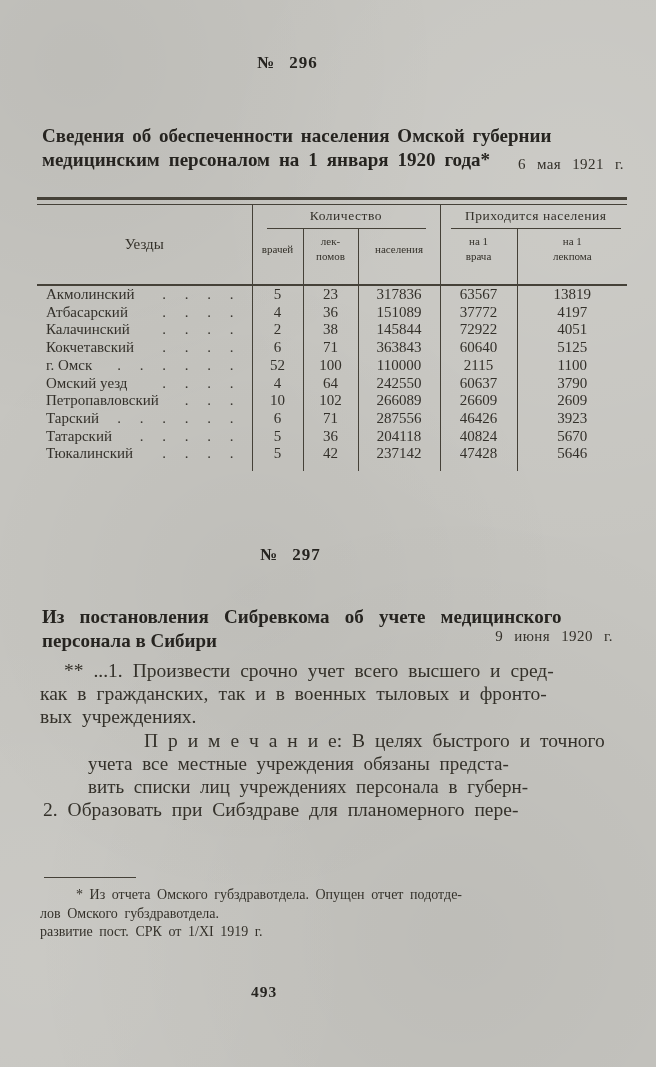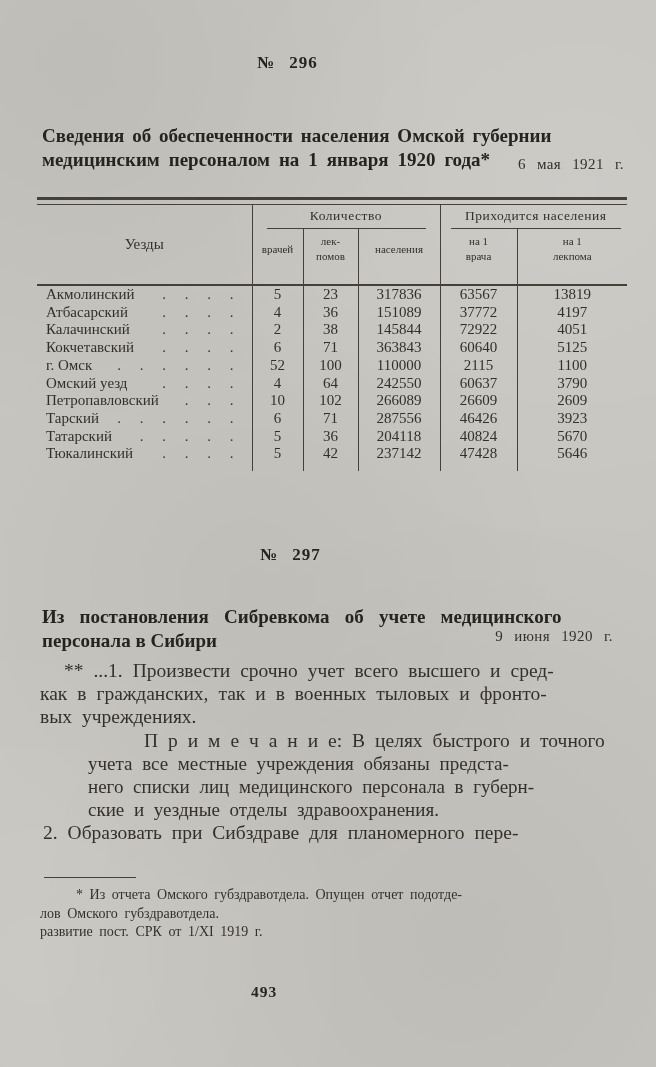--- a/index.html
+++ b/index.html
@@ -275,22 +275,21 @@
   </div>
 
   <div class="doc-date" id="date297">9 июня 1920 г.</div>
 
   <div id="body297">
       <div class="bline ind1">** ...1. Произвести срочно учет всего высшего и сред-</div>
       <div class="bline">как в гражданских, так и в военных тыловых и фронто-</div>
       <div class="bline">вых учреждениях.</div>
       <div class="bline note-first">П р и м е ч а н и е: В целях быстрого и точного</div>
       <div class="bline note">учета все местные учреждения обязаны предста-</div>
-      <div class="bline note">него списки лиц медицинского персонала в губерн-</div>
-      <div class="bline note">ские и уездные отделы здравоохранения.</div>
+      <div class="bline note">вить списки лиц учреждениях персонала в губерн-</div>
       <div class="bline item">2. Образовать при Сибздраве для планомерного пере-</div>
     </div>
 
   <div id="footrule"></div>
   <div id="footnotes">
       <div class="fline ind">* Из отчета Омского губздравотдела. Опущен отчет подотде-</div>
       <div class="fline">лов Омского губздравотдела.</div>
       <div class="fline">развитие пост. СРК от 1/XI 1919 г.</div>
     </div>
 

